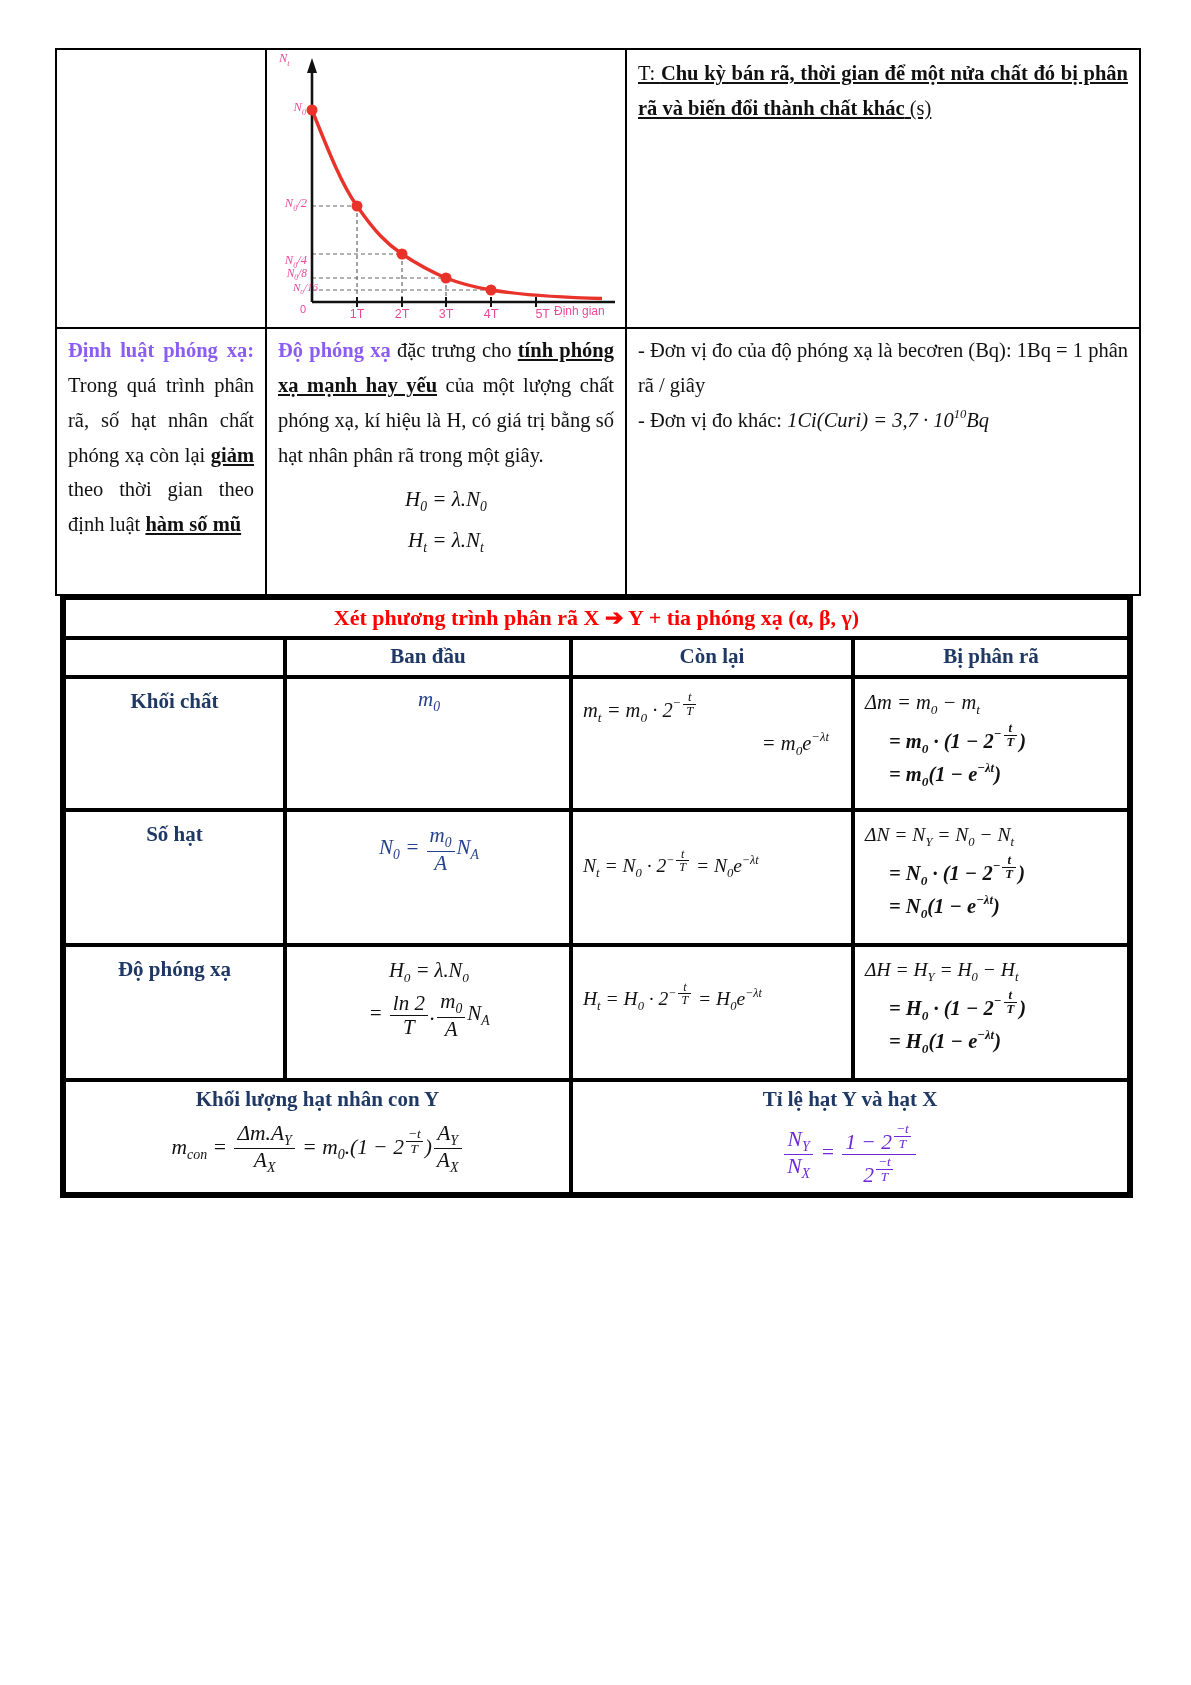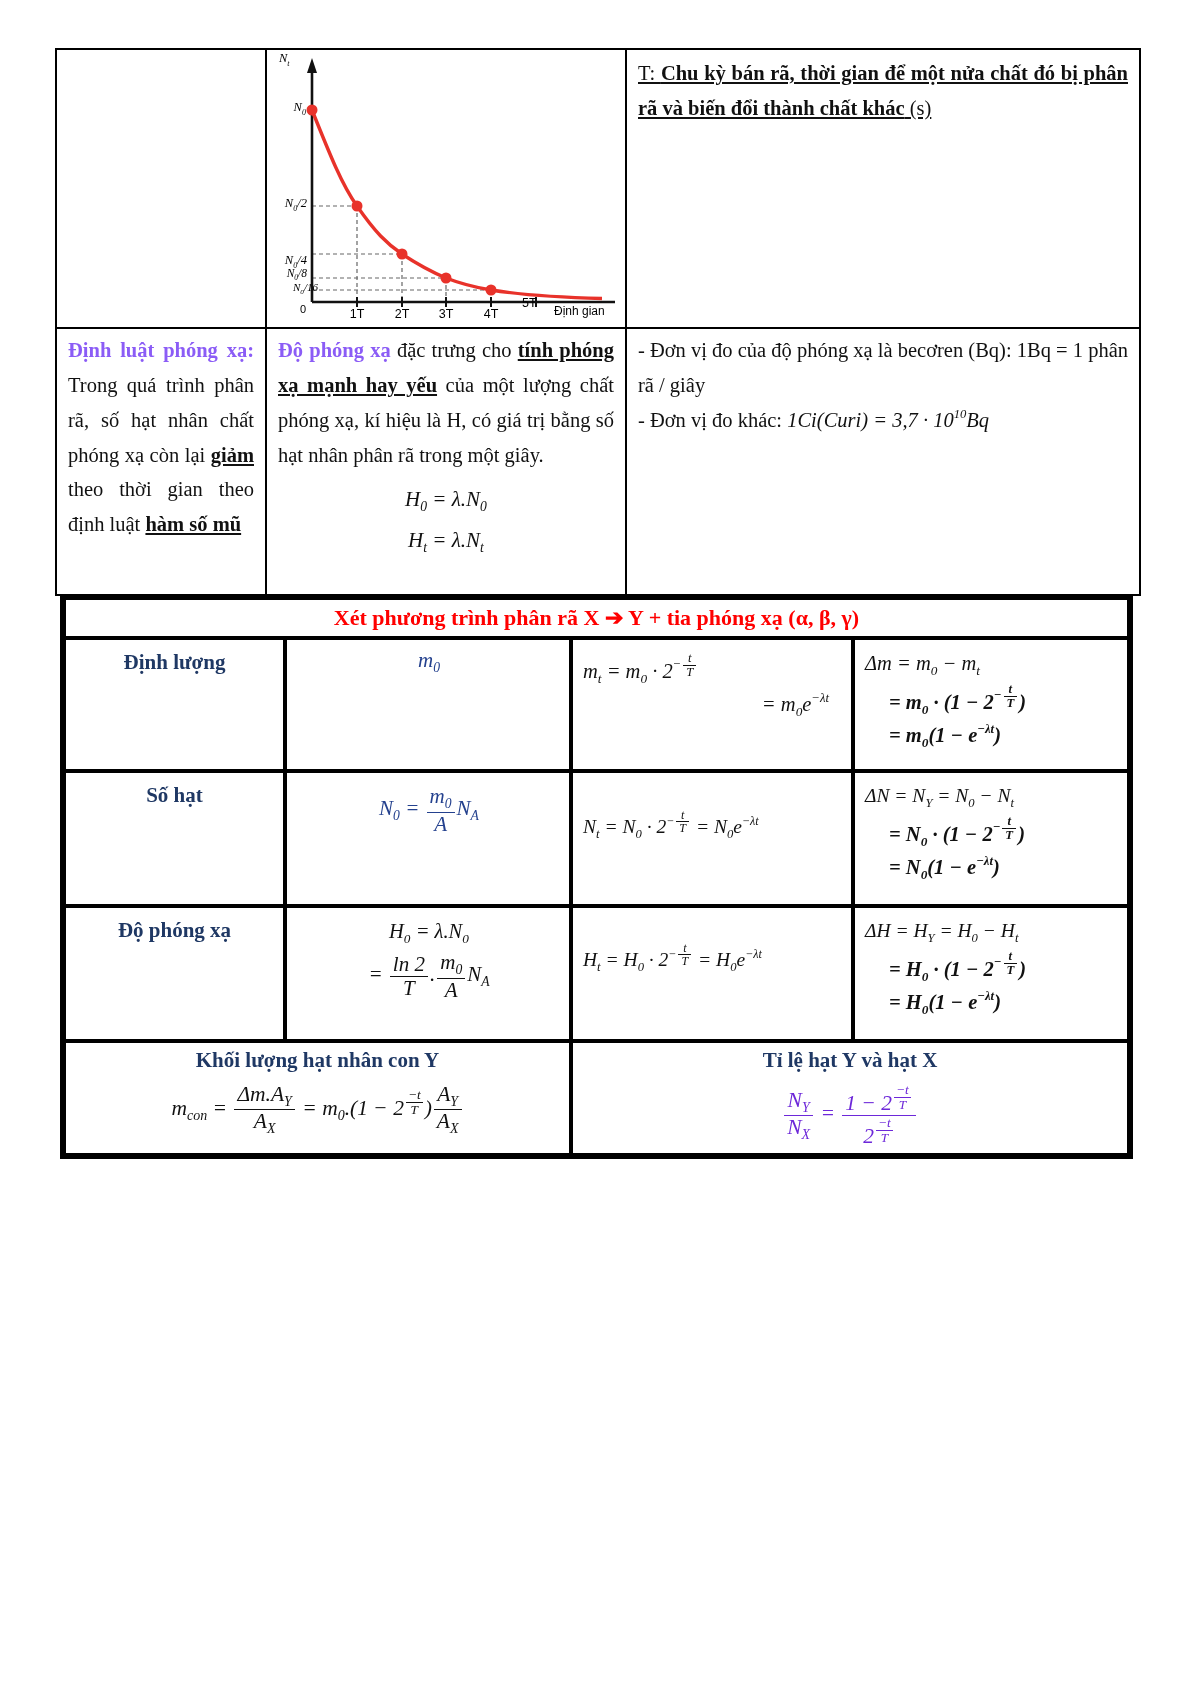--- a/index.html
+++ b/index.html
@@ -14,21 +14,21 @@
   .bu{font-weight:bold;text-decoration:underline;}
   .graph-cell{padding:0 !important;}
   .note-cell p{margin:2px 0 0 0;text-decoration:underline;}
   .fline{margin:4px 0;}
   .center{text-align:center;}
   .right{text-align:right;}
 
   
   .graph{position:relative;width:358px;height:277px;}
   .gl{position:absolute;font-family:"Liberation Sans",sans-serif;font-style:normal;
-      font-size:12.5px;line-height:1;color:#000000;white-space:nowrap;}
+      font-size:12.5px;line-height:1;color:#ec4899;white-space:nowrap;}
   .gl sub{font-size:0.62em;}
 
   
   .math{font-family:"Liberation Serif",serif;font-style:italic;}
   .math sub{font-size:0.65em;}
   .math sup{font-size:0.62em;vertical-align:0.72em;}
   .frac{display:inline-block;vertical-align:middle;text-align:center;line-height:1.08;margin:0 2px;}
   .frac .num{display:block;border-bottom:1.6px solid currentColor;padding:0 3px;}
   .frac .den{display:block;padding:0 3px;}
   sup .frac{line-height:1.02;}
@@ -98,21 +98,21 @@
           <span class="gl math" style="left:6px;top:51px;width:33px;text-align:right;">N<sub>0</sub></span>
           <span class="gl math" style="left:0px;top:147px;width:40px;text-align:right;">N<sub>0</sub>/2</span>
           <span class="gl math" style="left:0px;top:204px;width:40px;text-align:right;">N<sub>0</sub>/4</span>
           <span class="gl math" style="left:0px;top:218px;width:40px;text-align:right;font-size:11.5px;">N<sub>0</sub>/8</span>
           <span class="gl math" style="left:0px;top:232px;width:41px;text-align:right;font-size:11px;padding-left:10px;">N<sub>0</sub>/16</span>
           <span class="gl" style="left:33px;top:254px;font-size:11px;">0</span>
           <span class="gl" style="left:76px;top:258px;width:28px;text-align:center;">1T</span>
           <span class="gl" style="left:121px;top:258px;width:28px;text-align:center;">2T</span>
           <span class="gl" style="left:165px;top:258px;width:28px;text-align:center;">3T</span>
           <span class="gl" style="left:210px;top:258px;width:28px;text-align:center;">4T</span>
-          <span class="gl" style="left:255px;top:247px;width:28px;text-align:left;">5T</span>
+          <span class="gl" style="left:255px;top:258px;width:28px;text-align:right;">5T</span>
           <span class="gl" style="left:287px;top:255px;font-size:12px;">Định gian</span>
         </div>
       </td>
       <td class="note-cell">
         <p class="just"><span>T: </span><b>Chu kỳ bán rã, thời gian để một nửa chất đó bị phân rã và biến đổi thành chất khác</b><span> (s)</span></p>
       </td>
     </tr>
     <tr style="height:267px">
       <td>
         <p class="just"><span class="lead-blue">Định luật phóng xạ:</span><span> Trong quá trình phân rã, số hạt nhân chất phóng xạ còn lại </span><span class="bu">giảm</span><span> theo thời gian theo định luật </span><span class="bu">hàm số mũ</span></p>
@@ -134,23 +134,29 @@
     <colgroup>
         <col style="width:222px">
         <col style="width:286px">
         <col style="width:282px">
         <col style="width:277px">
       </colgroup>
     <tbody>
     <tr style="height:41px">
       <td class="title" colspan="4">Xét phương trình phân rã X ➔ Y + tia phóng xạ (α, β, γ)</td>
     </tr>
+    <tr class="hdr" style="height:39px">
+      <td></td>
+      <td>Ban đầu</td>
+      <td>Còn lại</td>
+      <td>Bị phân rã</td>
+    </tr>
 
     <tr style="height:133px">
-      <td class="lbl">Định lượng</td>
+      <td class="lbl">Khối chất</td>
       <td class="cell c-ban">
         <div class="math fblue" style="font-size:21px;">m<sub>0</sub></div>
       </td>
       <td class="cell">
         <div class="math fline nowrap">m<sub>t</sub> = m<sub>0</sub> · 2<sup>−<span class="frac"><span class="num">t</span><span class="den">T</span></span></sup></div>
         <div class="math fline right" style="padding-right:14px;">= m<sub>0</sub>e<sup>−λt</sup></div>
       </td>
       <td class="cell">
         <div class="math fline nowrap">Δm = m<sub>0</sub> − m<sub>t</sub></div>
         <div class="math fline ind nowrap">= m<sub>0</sub> · (1 − 2<sup>−<span class="frac"><span class="num">t</span><span class="den">T</span></span></sup>)</div>

